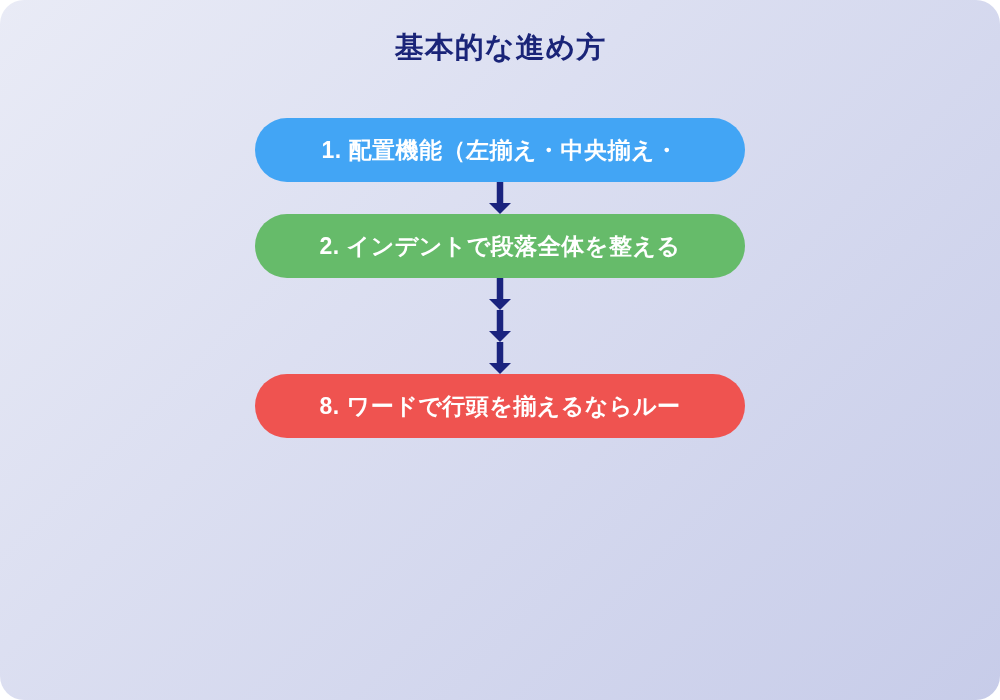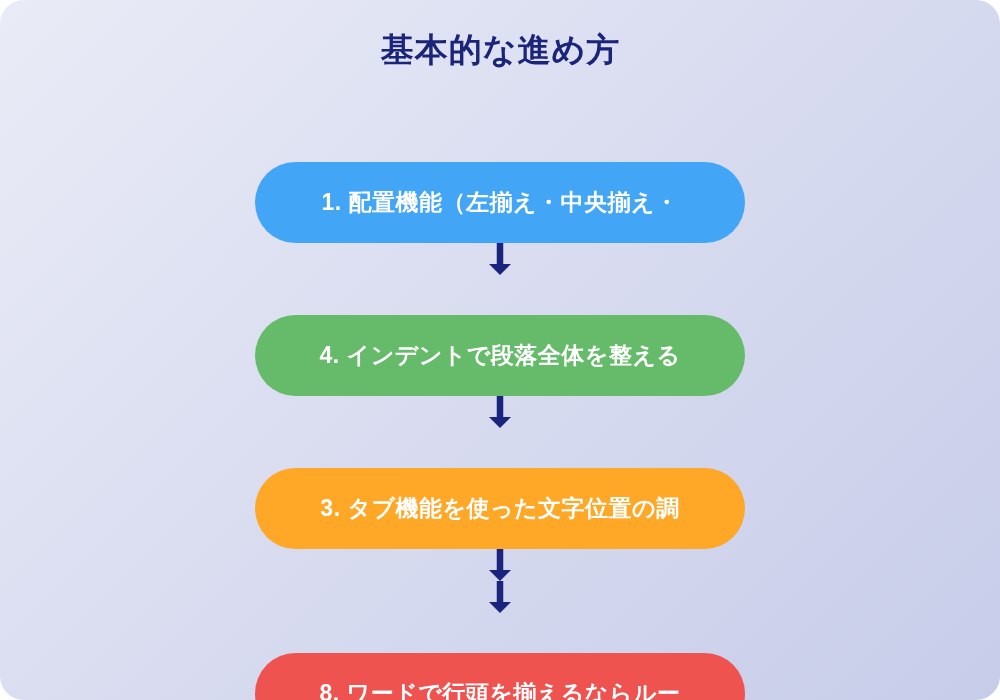--- a/index.html
+++ b/index.html
@@ -16,40 +16,39 @@
     height: 700px;
     box-sizing: border-box;
     border-radius: 24px;
     background: linear-gradient(135deg, var(--bg-start, #e9ebf6) 0%, var(--bg-end, #c7cce9) 100%);
     display: flex;
     flex-direction: column;
     align-items: center;
   }
   .title {
     margin: 33px 0 0 1px;
-    font-size: 33px;
+    font-size: 29px;
     line-height: 1;
     font-weight: bold;
     color: var(--title-color, #1a2478);
     letter-spacing: 1px;
   }
   .flow {
     margin-top: 56px;
     display: flex;
     flex-direction: column;
     align-items: center;
   }
   .pill {
     width: 490px;
-    height: 81px;
+    height: 64px;
     border-radius: 41px;
     display: flex;
     align-items: center;
     justify-content: center;
-    margin-top: 40px;
   }
   .pill span {
     color: var(--step-text, #ffffff);
     font-size: 23px;
     font-weight: bold;
     letter-spacing: 0.5px;
     white-space: nowrap;
   }
   .arrow {
     display: block;
@@ -69,31 +68,28 @@
     <div class="pill" style="background: rgb(66, 165, 245);">
       <span>1. 配置機能（左揃え・中央揃え・</span>
     </div>
 
     <svg class="arrow" viewBox="0 0 30 32" xmlns="http://www.w3.org/2000/svg">
       <line x1="15" y1="0" x2="15" y2="23" stroke="currentColor" stroke-width="6.5"></line>
       <polygon points="4,21 26,21 15,32" fill="currentColor"></polygon>
     </svg>
 
     <div class="pill" style="background: rgb(102, 187, 106);">
-      <span>4. インデントで段落全体を整える</span>
+      <span>2. インデントで段落全体を整える</span>
     </div>
 
     <svg class="arrow" viewBox="0 0 30 32" xmlns="http://www.w3.org/2000/svg">
       <line x1="15" y1="0" x2="15" y2="23" stroke="currentColor" stroke-width="6.5"></line>
       <polygon points="4,21 26,21 15,32" fill="currentColor"></polygon>
     </svg>
 
-    <div class="pill" style="background: rgb(255, 167, 38);">
-      <span>3. タブ機能を使った文字位置の調</span>
-    </div>
 
     <svg class="arrow" viewBox="0 0 30 32" xmlns="http://www.w3.org/2000/svg">
       <line x1="15" y1="0" x2="15" y2="23" stroke="currentColor" stroke-width="6.5"></line>
       <polygon points="4,21 26,21 15,32" fill="currentColor"></polygon>
     </svg>
 
 
     <svg class="arrow" viewBox="0 0 30 32" xmlns="http://www.w3.org/2000/svg">
       <line x1="15" y1="0" x2="15" y2="23" stroke="currentColor" stroke-width="6.5"></line>
       <polygon points="4,21 26,21 15,32" fill="currentColor"></polygon>

